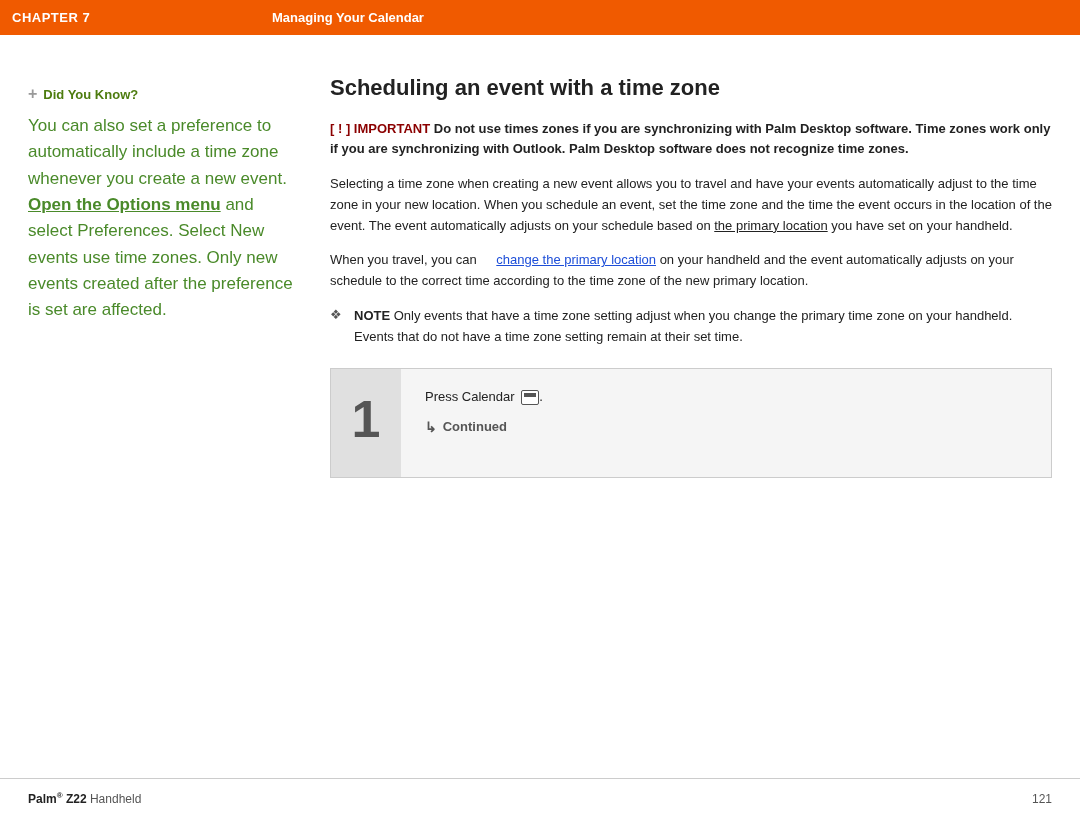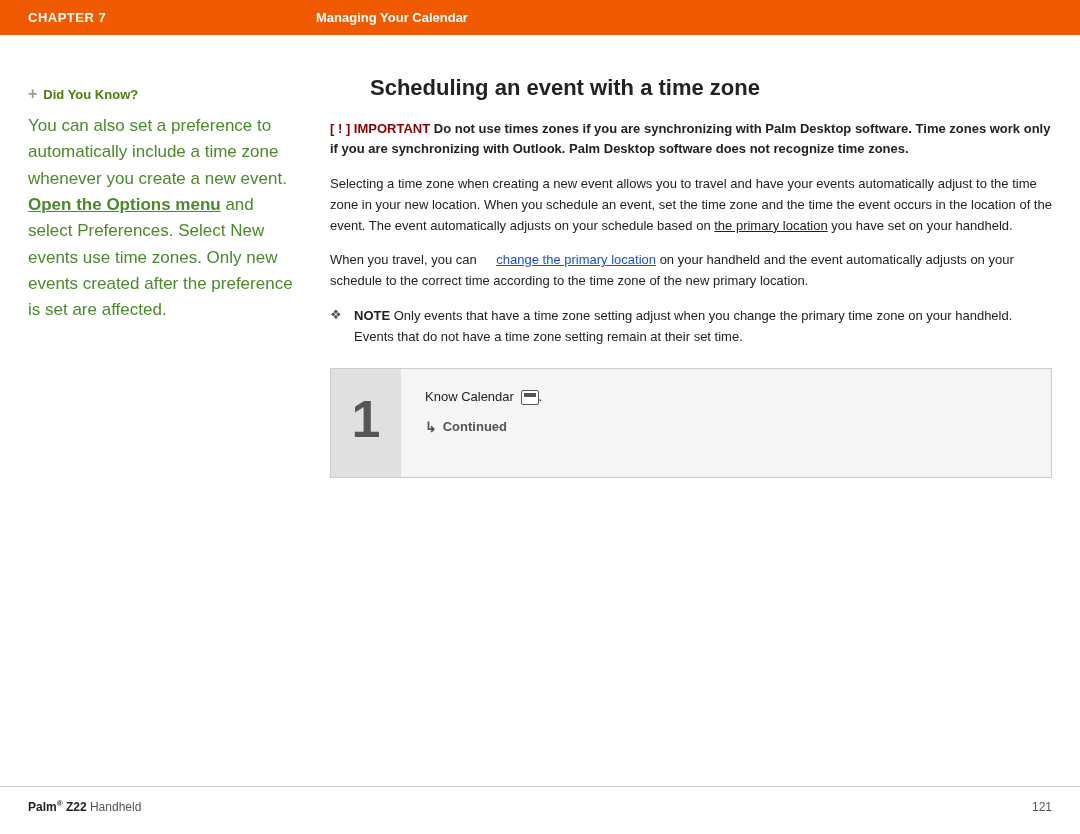--- a/index.html
+++ b/index.html
@@ -16,22 +16,22 @@
     
     .header-bar {
       width: 100%;
       height: 35px;
       background: #f05a00;
       display: flex;
       align-items: center;
     }
 
     .header-chapter {
-      width: 316px;
-      padding-left: 28px;
+      width: 272px;
+      padding-left: 12px;
       color: #fff;
       font-size: 13px;
       font-weight: bold;
       letter-spacing: 0.5px;
     }
 
     .header-title {
       flex: 1;
       color: #fff;
       font-size: 13px;
@@ -89,21 +89,20 @@
     .main-body {
       flex: 1;
       padding-left: 10px;
     }
 
     .page-title {
       font-size: 22px;
       font-weight: bold;
       color: #222;
       margin-bottom: 18px;
-      margin-left: 40px;
     }
 
     .important-box {
       margin-bottom: 16px;
     }
 
     .important-label {
       color: #8b0000;
       font-weight: bold;
       font-size: 13px;
@@ -233,21 +232,21 @@
     }
 
     .continued-arrow {
       color: #555;
       font-size: 14px;
     }
 
     
     .footer {
       position: absolute;
-      bottom: 8px;
+      bottom: 16px;
       left: 0;
       right: 0;
       height: 40px;
       border-top: 1px solid #ccc;
       display: flex;
       align-items: center;
       padding: 0 28px;
       justify-content: space-between;
     }
 
@@ -313,21 +312,21 @@
       <span class="note-icon">❖</span>
       <div class="note-text">
         <span class="note-label">NOTE</span><span>  Only events that have a time zone setting adjust when you change the primary time zone on your handheld. Events that do not have a time zone setting remain at their set time.</span>
       </div>
     </div>
 
     <div class="step-box">
       <div class="step-number-col">1</div>
       <div class="step-content-col">
         <div class="step-instruction">
-          <span>Know Calendar </span>
+          <span>Press Calendar </span>
           <span class="calendar-icon"></span><span>.</span>
         </div>
         <div class="continued-row">
           <span class="continued-arrow">↳</span>
           <span>Continued</span>
         </div>
       </div>
     </div>
 
   </div>

